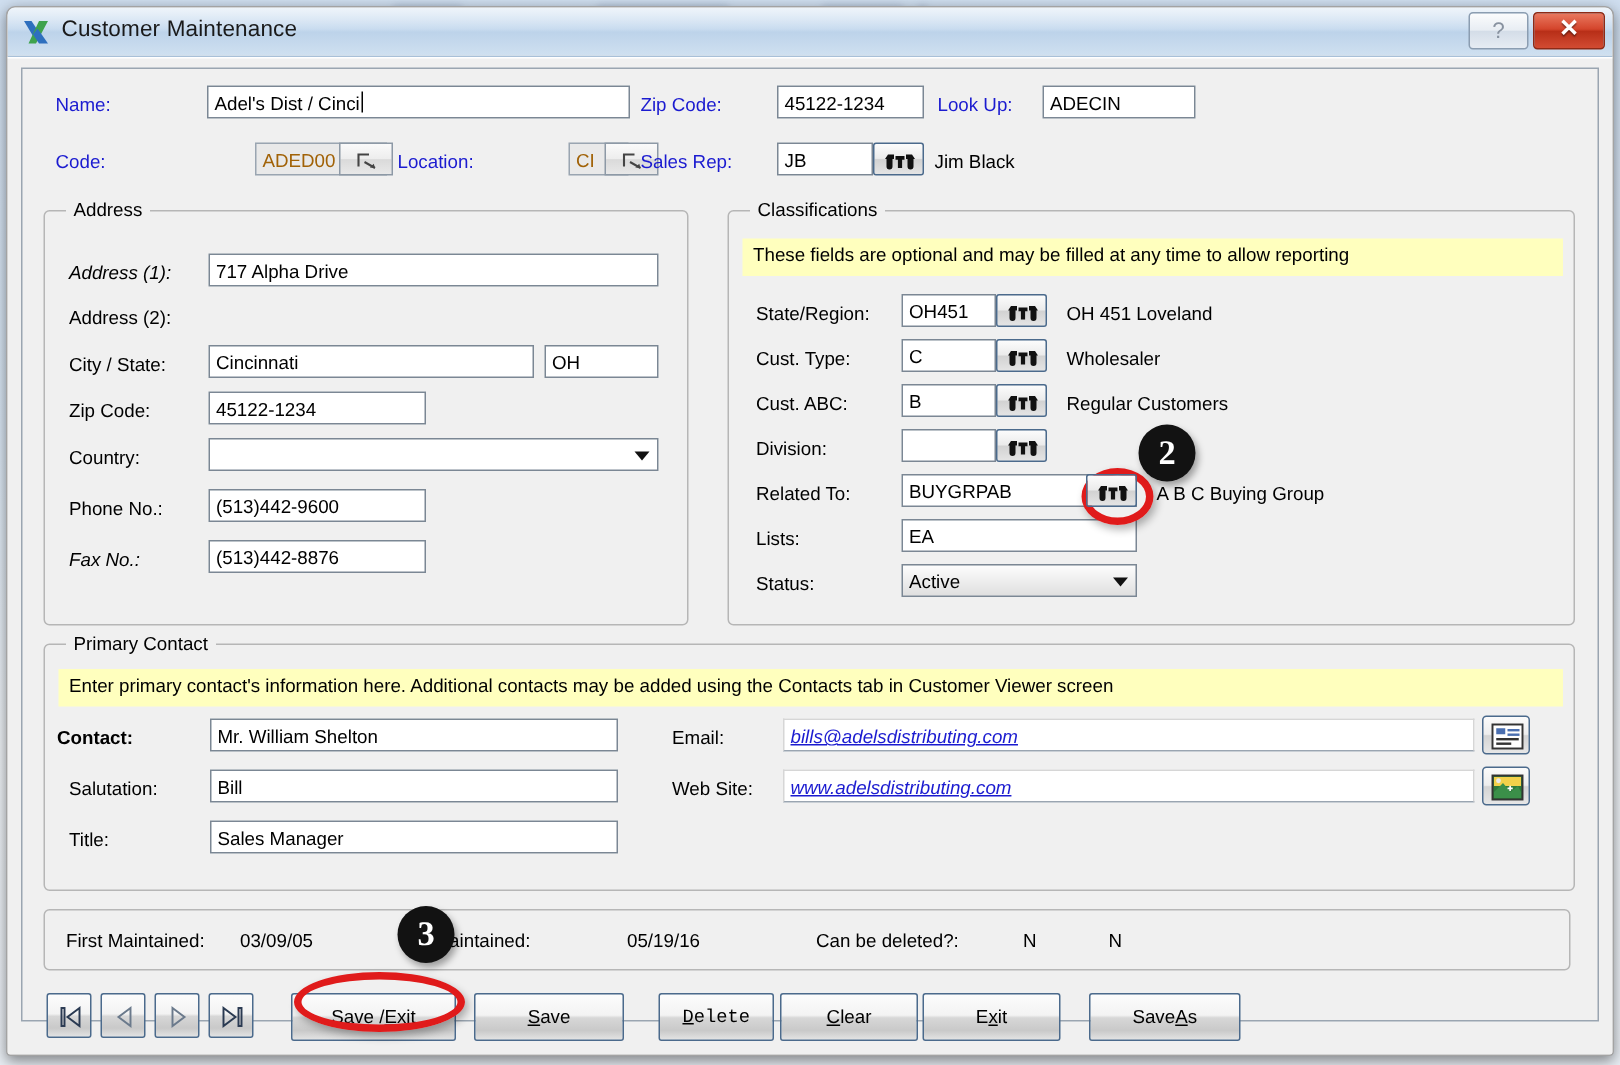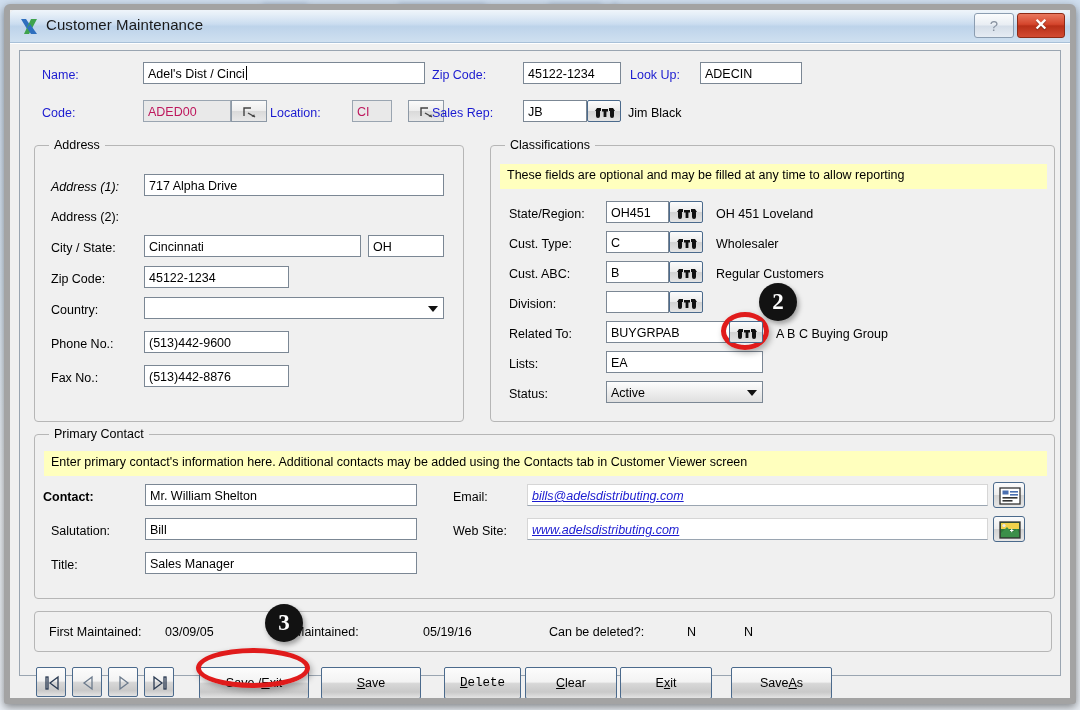--- a/index.html
+++ b/index.html
@@ -25,21 +25,21 @@
     filter: blur(2.5px);
     opacity: .75;
     border-radius: 2px;
   }
 
   
   #window {
     position: absolute;
     left: 4px; top: 4px;
     width: 1072px; height: 700px;
-    border: 6px solid #a3a3a3;
+    border: 1px solid #a3a3a3;
     border-radius: 6px 6px 3px 3px;
     background: #f0f0f0;
     box-shadow: 0 3px 9px rgba(0,0,0,.45);
     overflow: hidden;
   }
 
   
   #titlebar {
     position: relative;
     height: 33px;
@@ -108,22 +108,23 @@
     font-size:12.5px;
     color:#000;
     padding:2px 4px 0 4px;
     line-height:18px;
     height:22px;
     white-space:nowrap;
     overflow:hidden;
   }
   .tf.ro {
     background:#e9e9e9;
-    color:#be185d;
+    color:#a16207;
     border-color:#9aa5b1;
+    margin-left:32px;
   }
   .tf.underline-only {
     border:none;
     border-bottom:1px solid #9aa5b1;
     background:#fff;
     border-top:1px solid #d6d6d6;
     border-left:1px solid #d6d6d6;
     border-right:1px solid #d6d6d6;
   }
   .link {
@@ -363,21 +364,21 @@
 
         <div class="lbl" style="left:16px;top:157px;">Country:</div>
         <div class="combo" style="left:109px;top:151px;width:300px;">
           <span></span>
           <span class="arrow"></span>
         </div>
 
         <div class="lbl" style="left:16px;top:191px;">Phone No.:</div>
         <div class="tf" style="left:109px;top:185px;width:145px;">(513)442-9600</div>
 
-        <div class="lbl" style="left:16px;top:225px;">Fax No.:</div>
+        <div class="lbl" style="left:16px;top:225px;font-style:italic;">Fax No.:</div>
         <div class="tf" style="left:109px;top:219px;width:145px;">(513)442-8876</div>
       </div>
 
       <div class="group" style="left:470px;top:94px;width:565px;height:277px;">
         <div class="gtitle">Classifications</div>
         <div class="banner" style="left:9px;top:18px;width:547px;height:25px;">These fields are optional and may be filled at any time to allow reporting</div>
 
         <div class="lbl" style="left:18px;top:61px;">State/Region:</div>
         <div class="tf" style="left:115px;top:55px;width:63px;">OH451</div>
         <div class="binbtn" style="left:178px;top:55px;">

